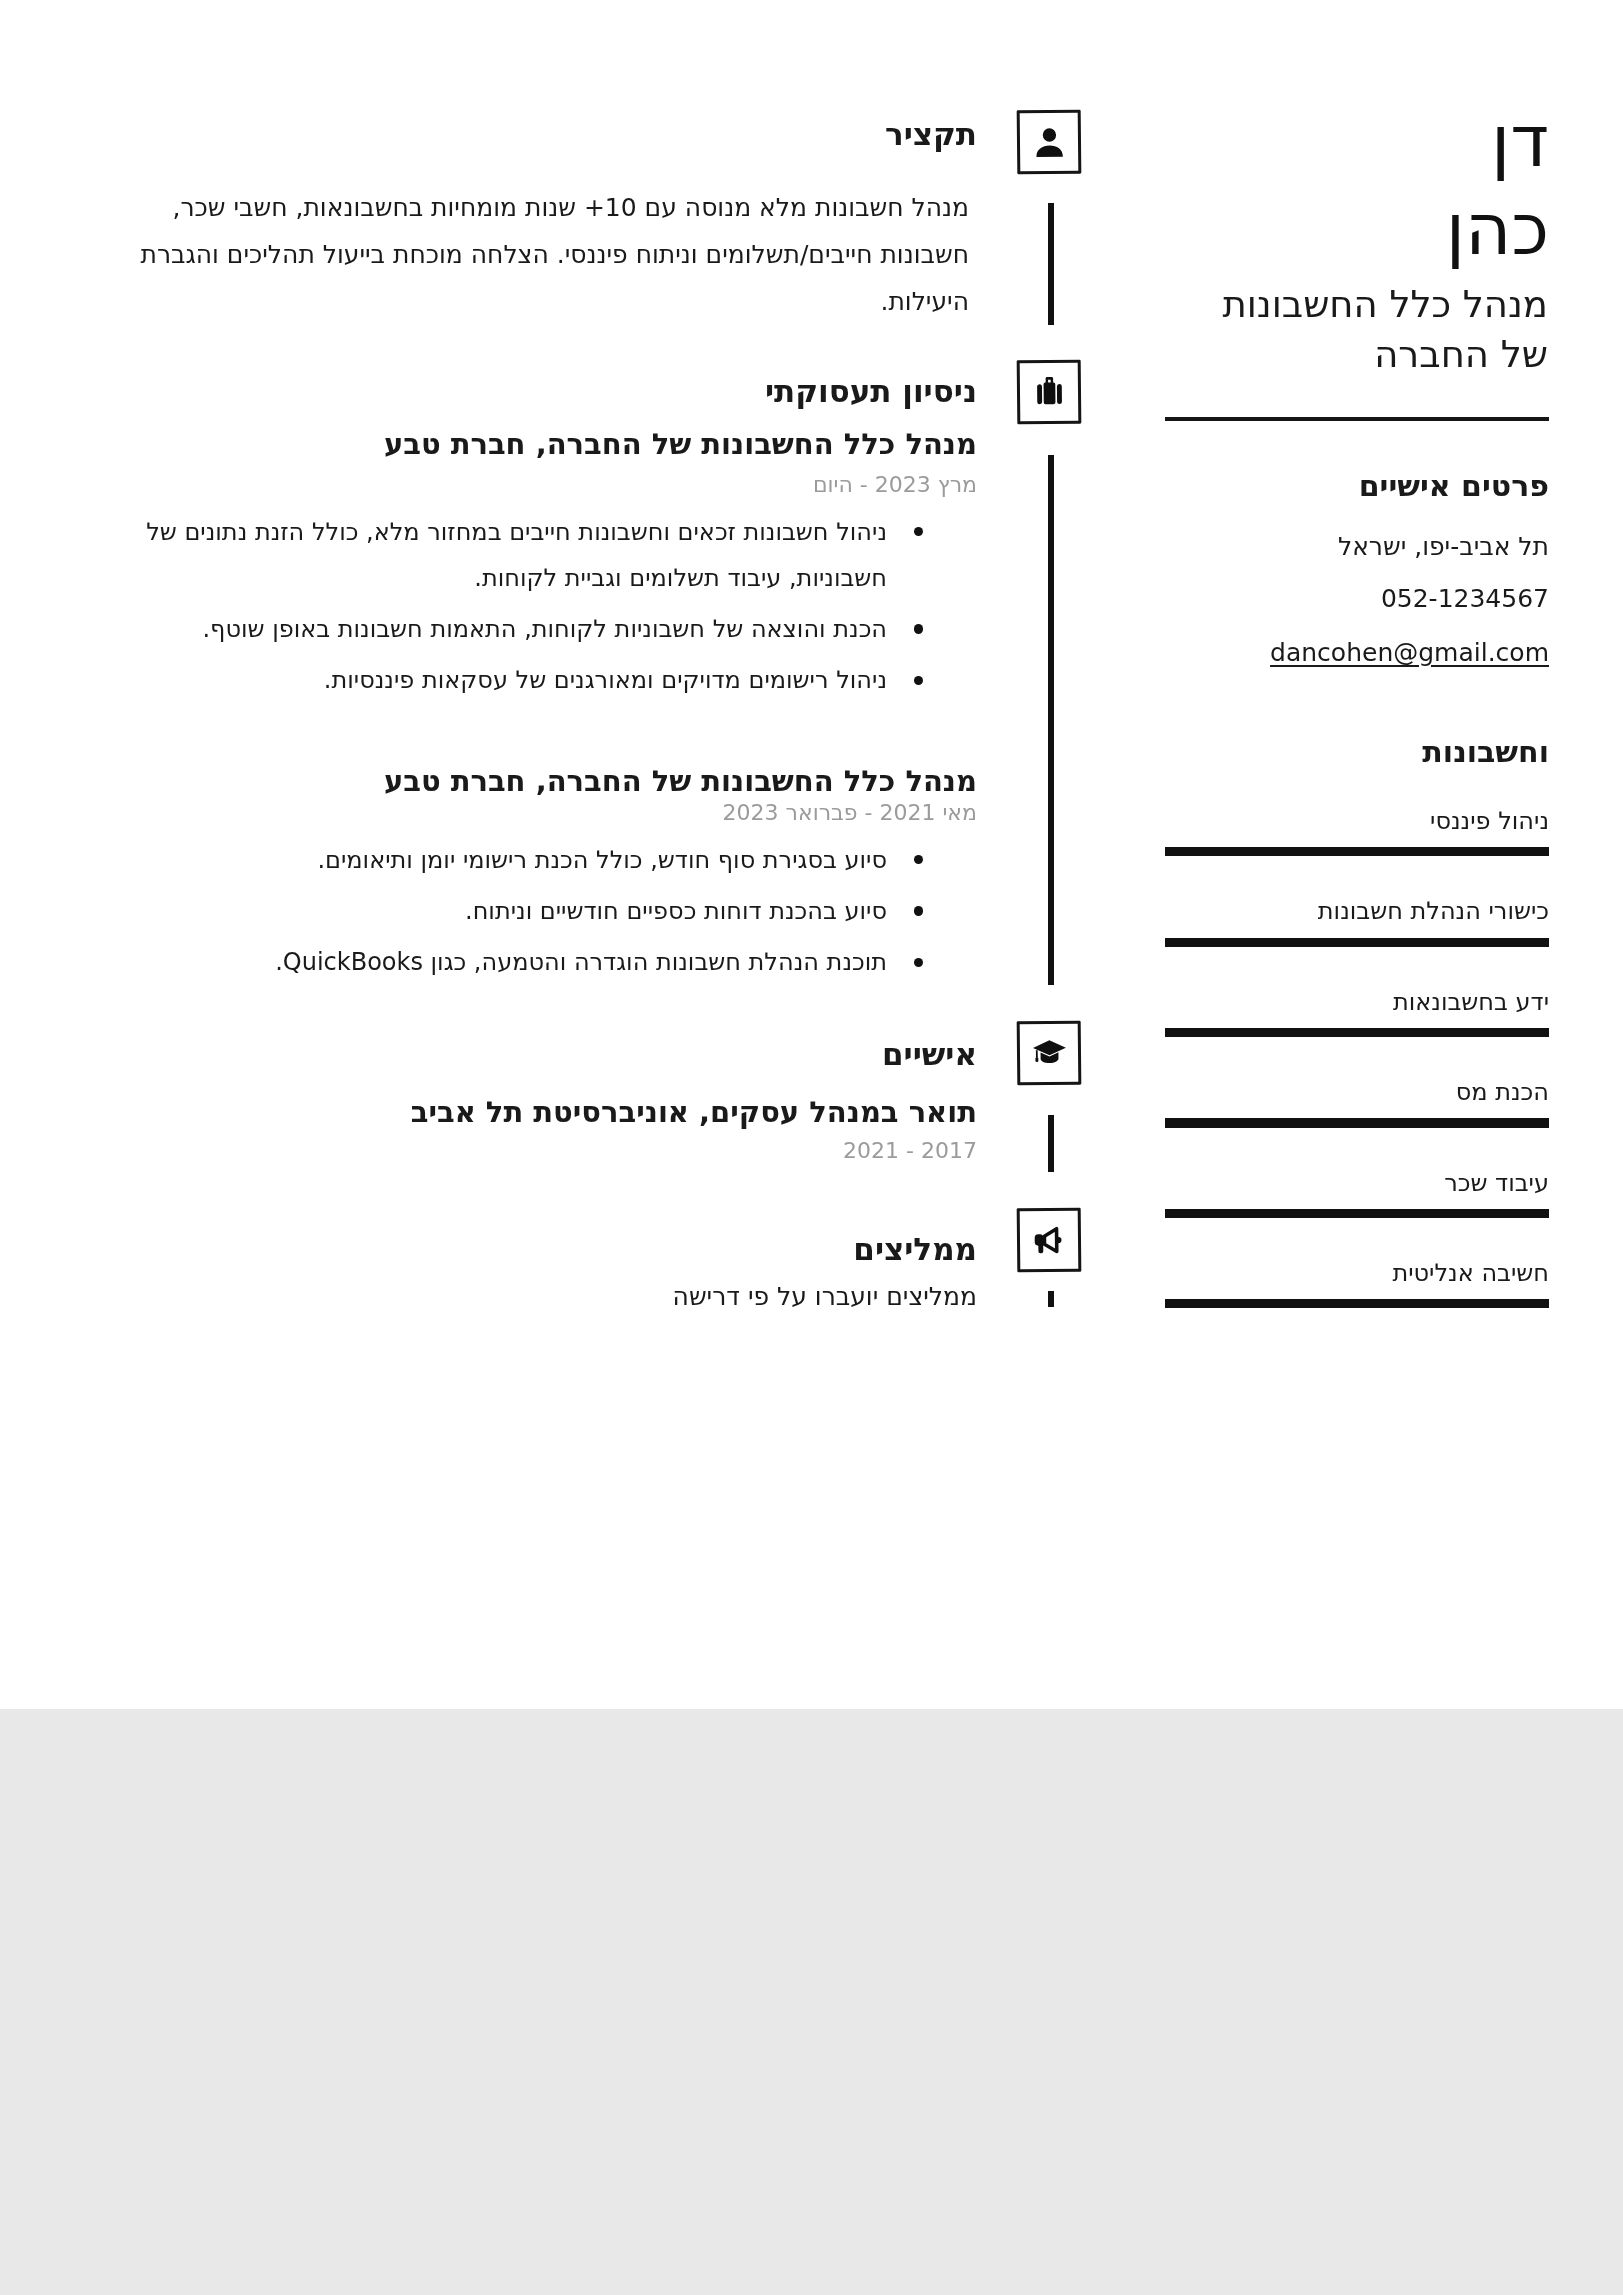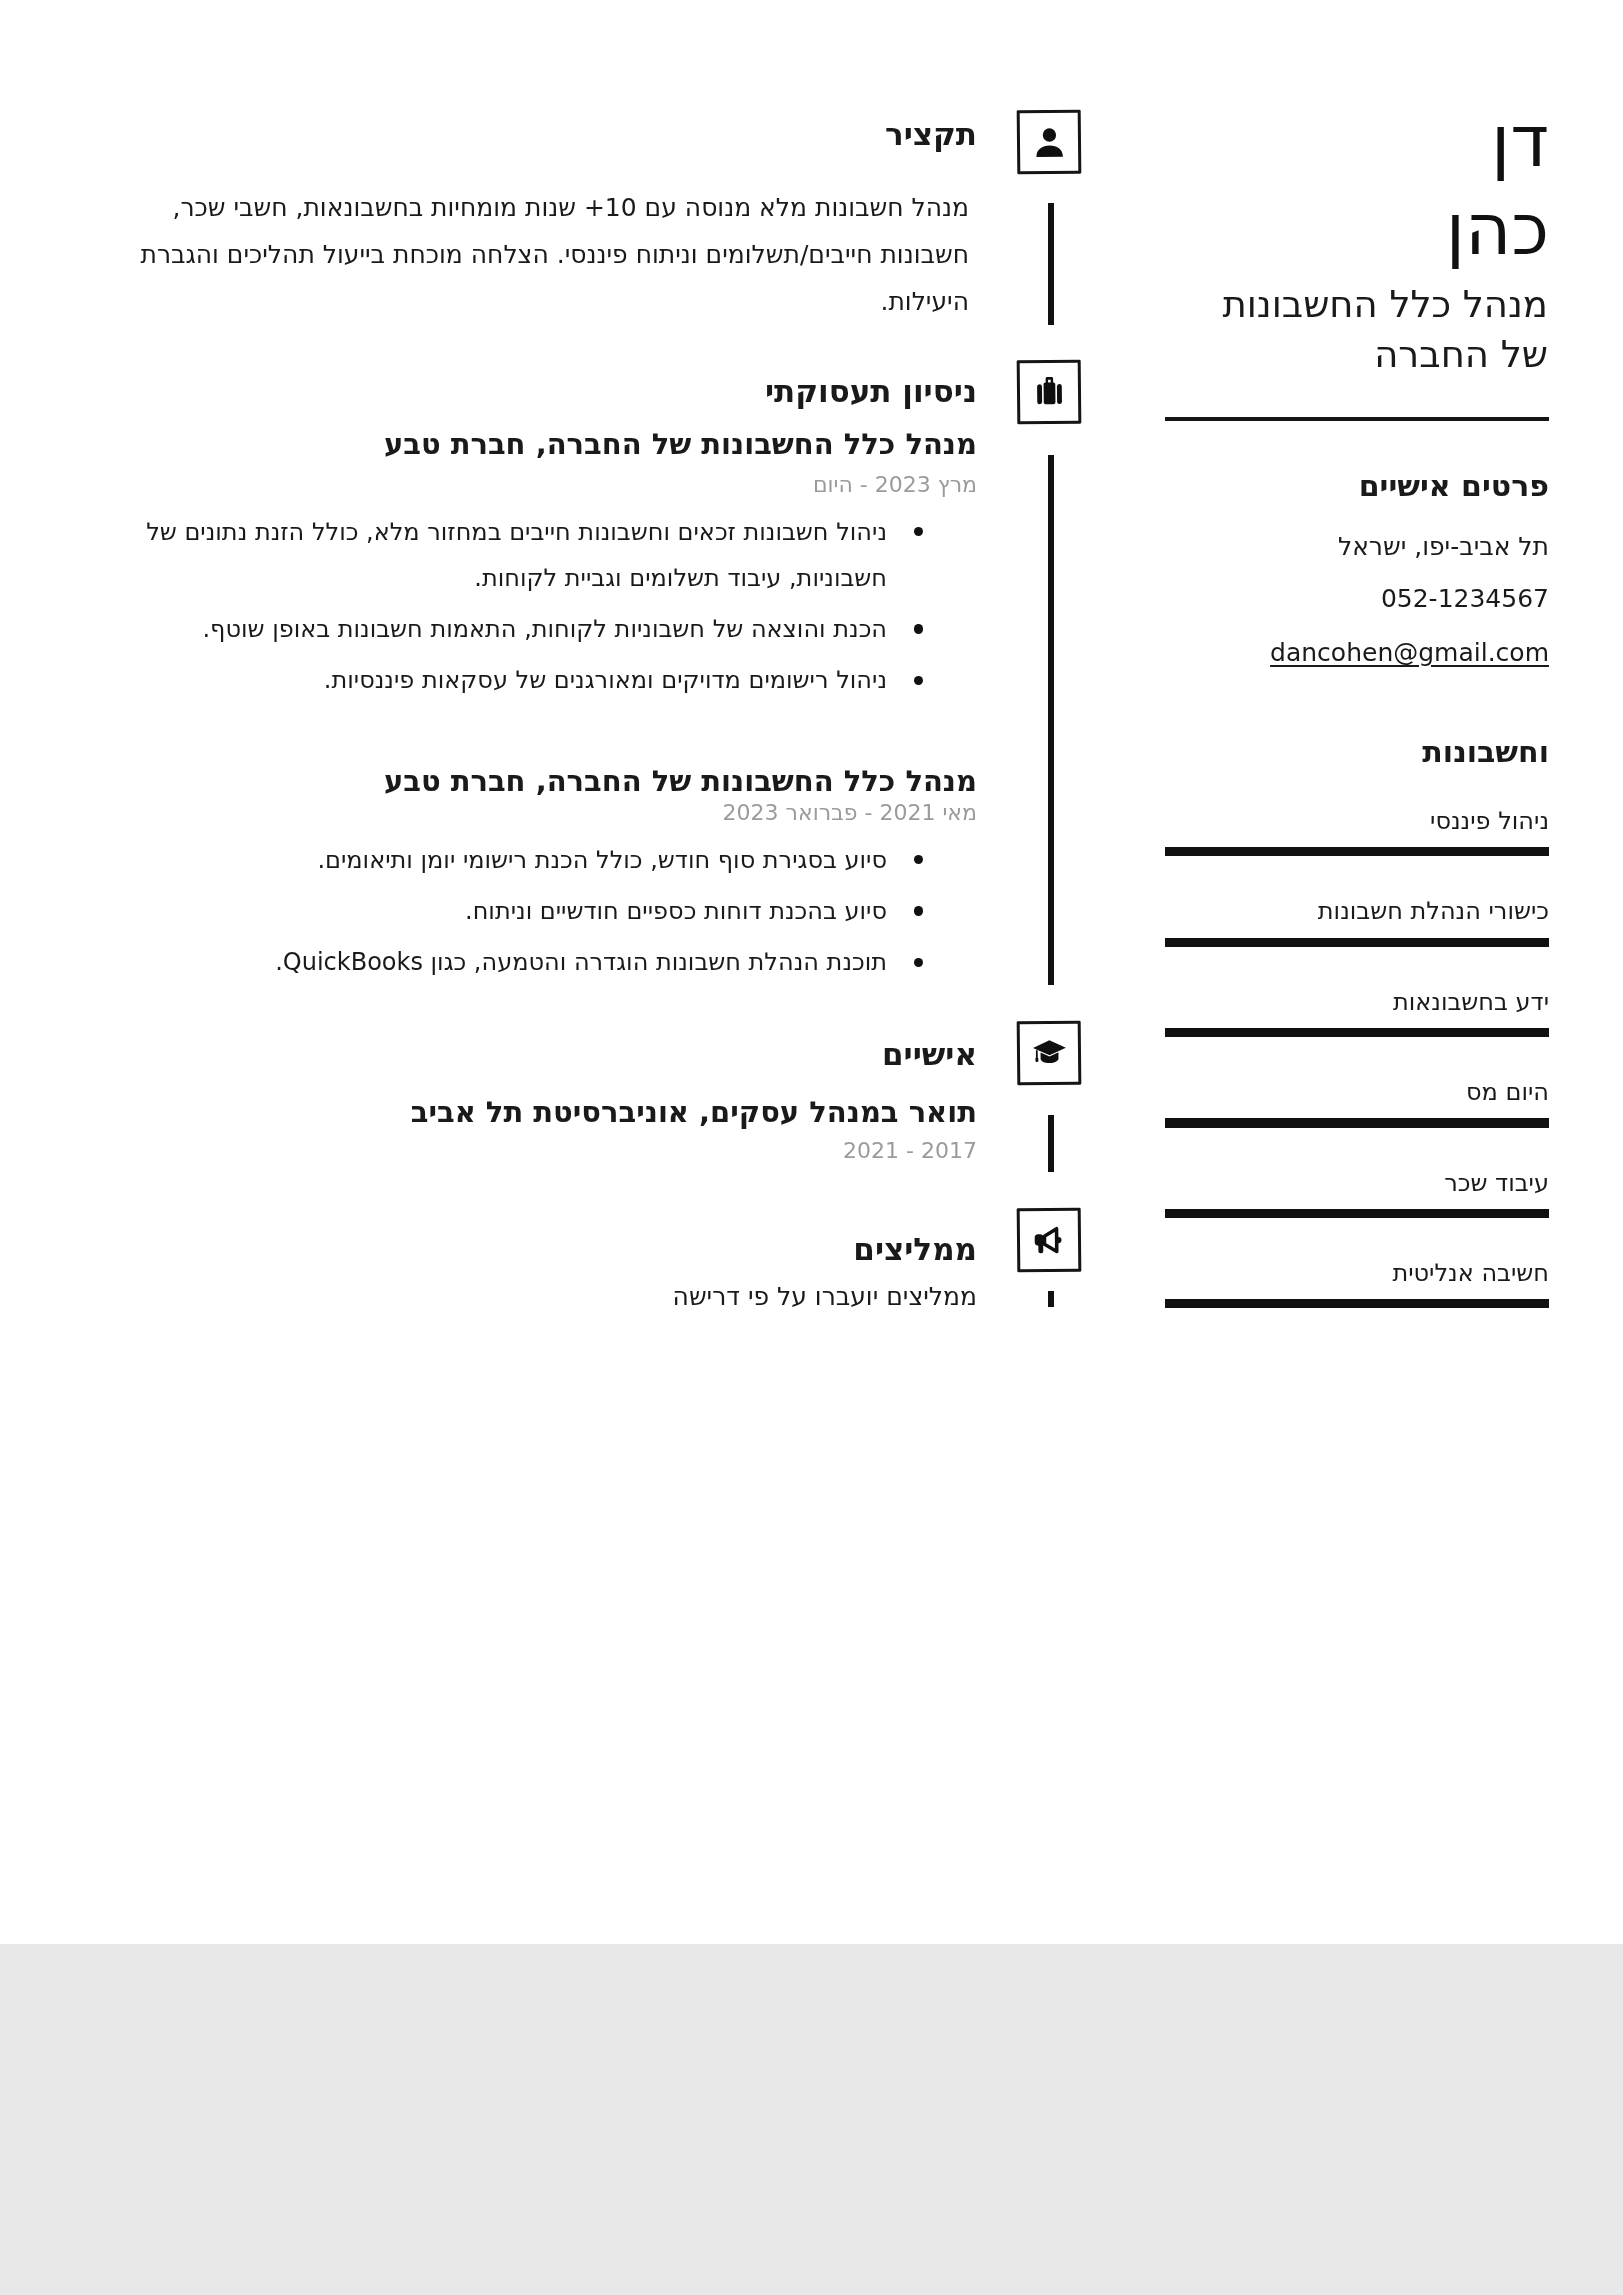--- a/index.html
+++ b/index.html
@@ -1,18 +1,18 @@
 <!DOCTYPE html>
 <html lang="he" dir="rtl" style="font-size:10.5px"><head>
 <meta charset="utf-8">
 <style>
   html,body{margin:0;padding:0;background:#e8e8e8;}
   .page{
     position:relative;
-    width:1623px;height:1944px;
+    width:1623px;height:1709px;
     background:#ffffff;
     font-family:"DejaVu Sans","Liberation Sans",sans-serif;
     color:#1a1a1a;
     overflow:hidden;
     direction:rtl;
   }
 
   
   .main-col{position:absolute;left:144px;top:0;width:833px;text-align:right;}
   .sec-h{position:absolute;right:0;width:833px;font-size:31px;line-height:39px;font-weight:700;margin:0;}
@@ -159,21 +159,21 @@
       </div>
       <div class="skill">
         <div class="lbl">כישורי הנהלת חשבונות</div>
         <div class="bar"></div>
       </div>
       <div class="skill">
         <div class="lbl">ידע בחשבונאות</div>
         <div class="bar"></div>
       </div>
       <div class="skill">
-        <div class="lbl">היום מס</div>
+        <div class="lbl">הכנת מס</div>
         <div class="bar"></div>
       </div>
       <div class="skill">
         <div class="lbl">עיבוד שכר</div>
         <div class="bar"></div>
       </div>
       <div class="skill">
         <div class="lbl">חשיבה אנליטית</div>
         <div class="bar"></div>
       </div>

